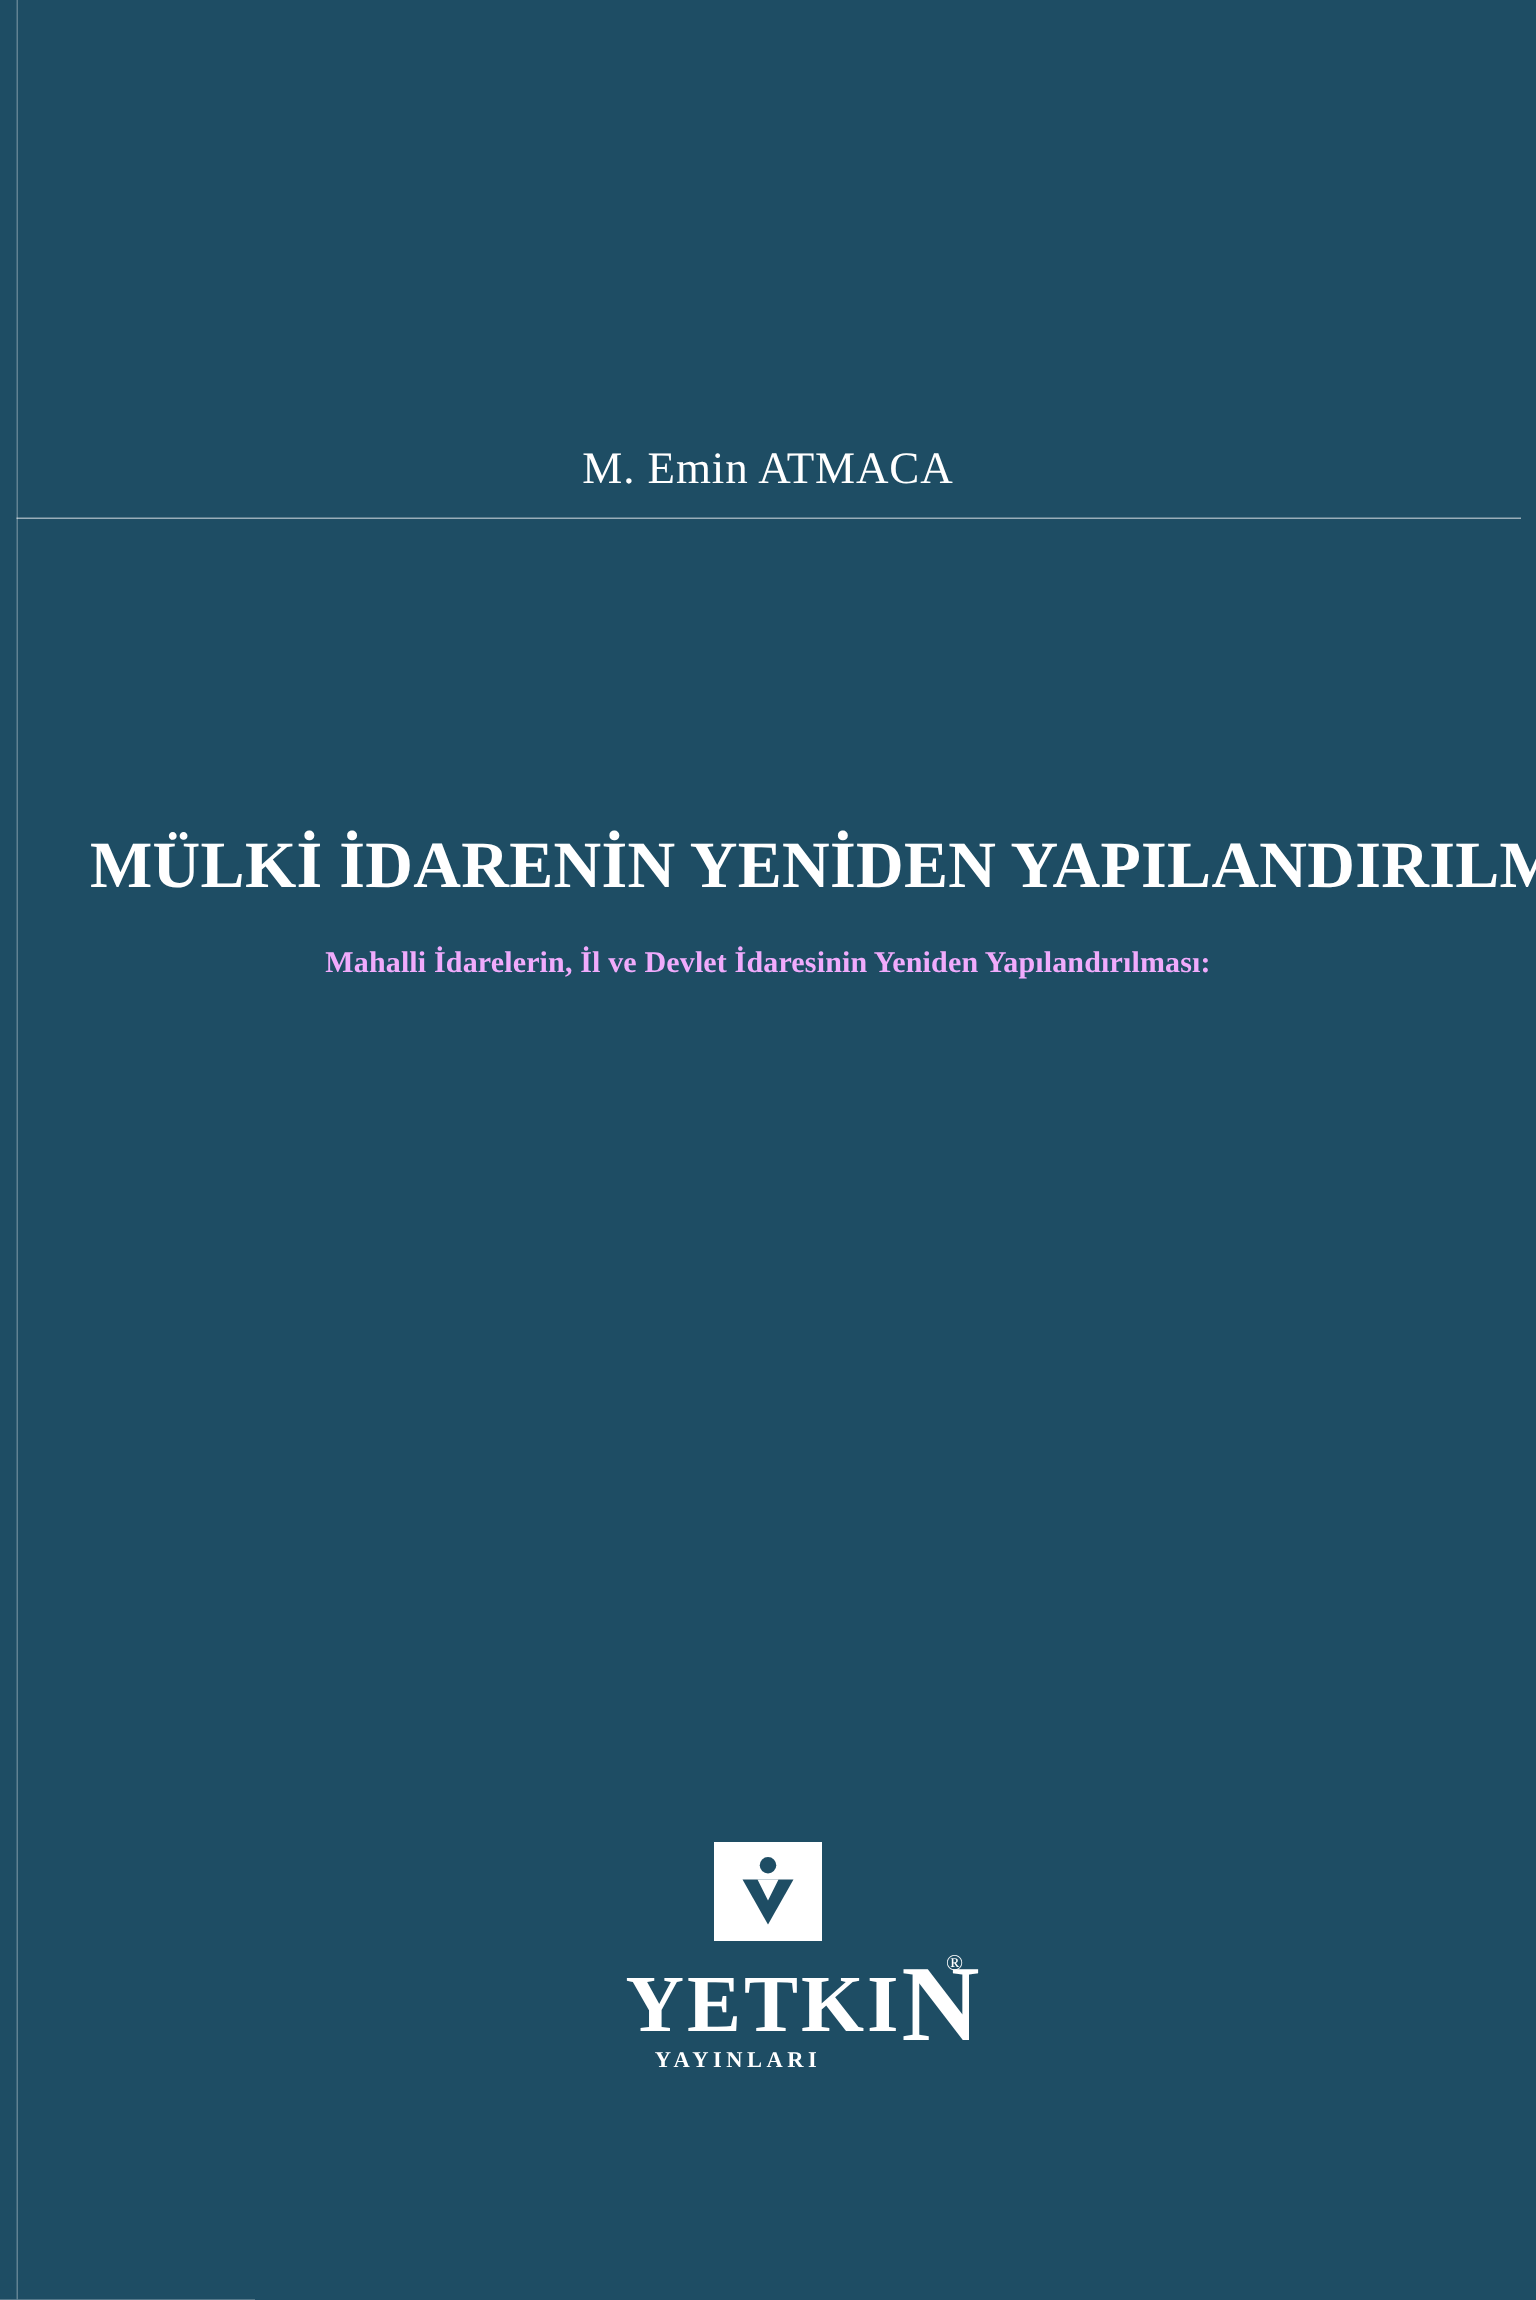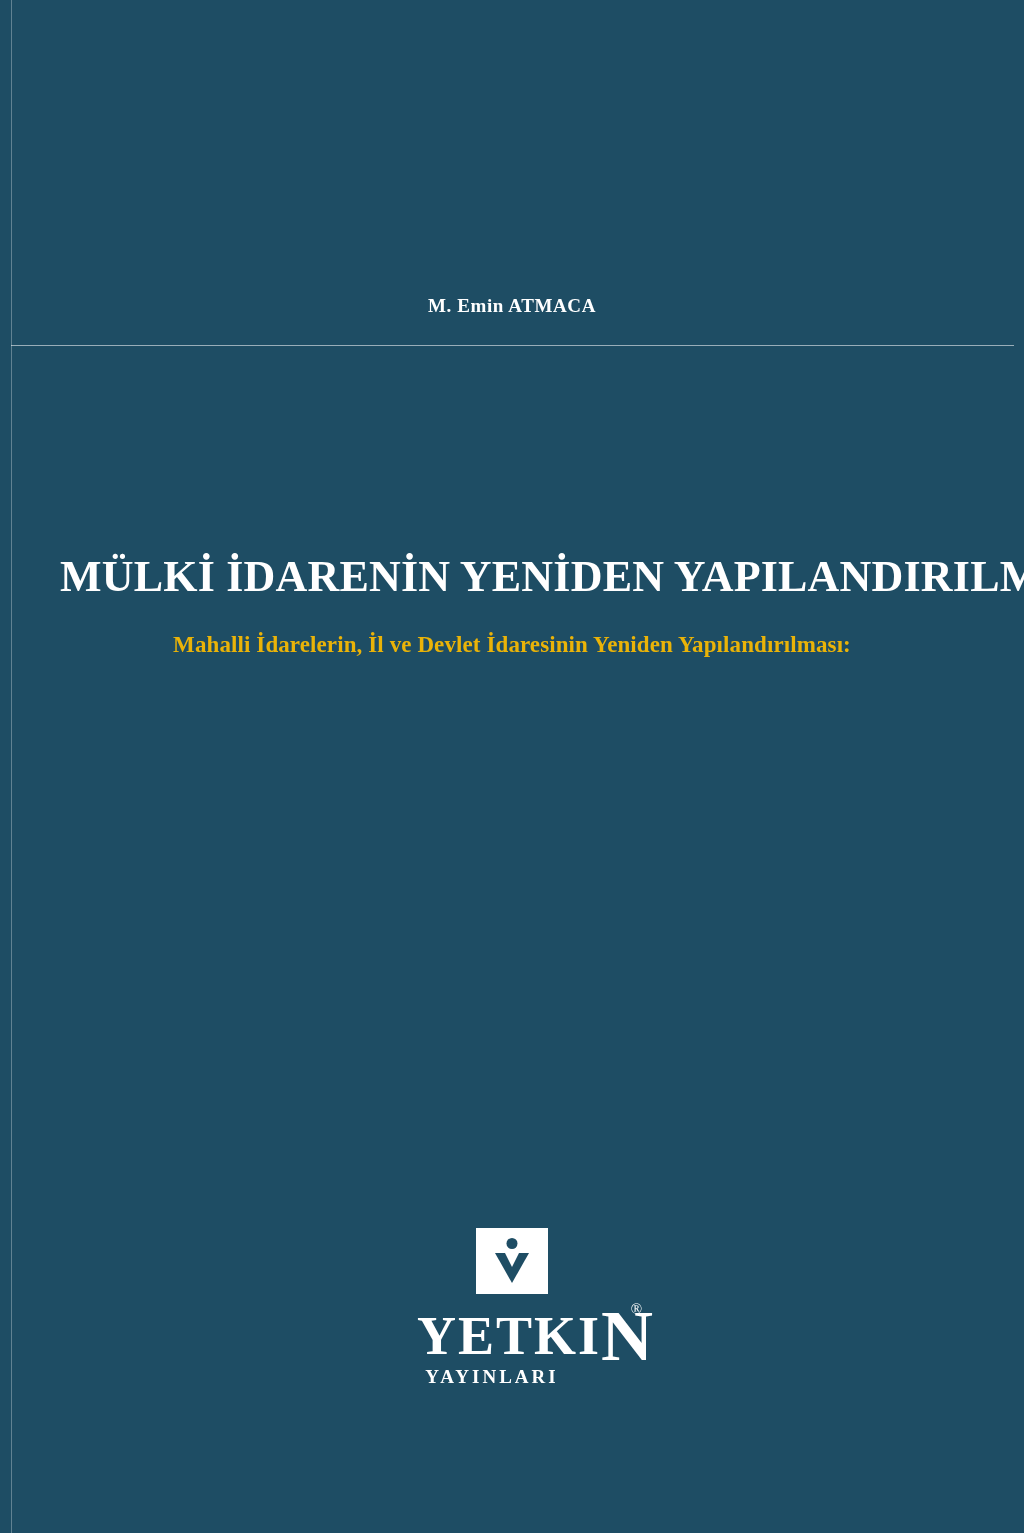--- a/index.html
+++ b/index.html
@@ -36,22 +36,22 @@
   .author-block {
     position: absolute;
     left: 0;
     top: 296px;
     width: 1024px;
     text-align: center;
   }
   .author-name {
     color: #ffffff;
     font-family: "Liberation Serif", serif;
-    font-size: 19px;
-    font-weight: bold;
+    font-size: 30px;
+    font-weight: normal;
     letter-spacing: 0.6px;
     line-height: 1.1;
   }
 
   .author-rule {
     position: absolute;
     left: 11px;
     top: 345px;
     width: 1003px;
     height: 1px;
@@ -72,23 +72,23 @@
     font-family: "Liberation Serif", serif;
     font-size: 44px;
     font-weight: bold;
     line-height: 1.12;
     letter-spacing: 0.2px;
     white-space: nowrap;
   }
 
   .subtitle {
     margin-top: 26px;
-    color: #eab308;
-    font-family: "Liberation Serif", serif;
-    font-size: 23px;
+    color: #f0abfc;
+    font-family: "Liberation Serif", serif;
+    font-size: 20px;
     font-weight: bold;
     line-height: 1.55;
     letter-spacing: 0.1px;
   }
 
   
   .logo-wrap {
     position: absolute;
     left: 0;
     top: 1228px;
@@ -162,21 +162,21 @@
     position: absolute;
     right: 13px;
     top: 2px;
     font-size: 15px;
     font-weight: normal;
     letter-spacing: 0;
   }
   .logo-sub {
     color: #ffffff;
     font-family: "Liberation Serif", serif;
-    font-size: 19px;
+    font-size: 15px;
     font-weight: bold;
     letter-spacing: 3px;
     margin-top: -6px;
     padding-right: 40px;
   }
 </style>
 </head>
 <body>
 
 <div class="cover">

